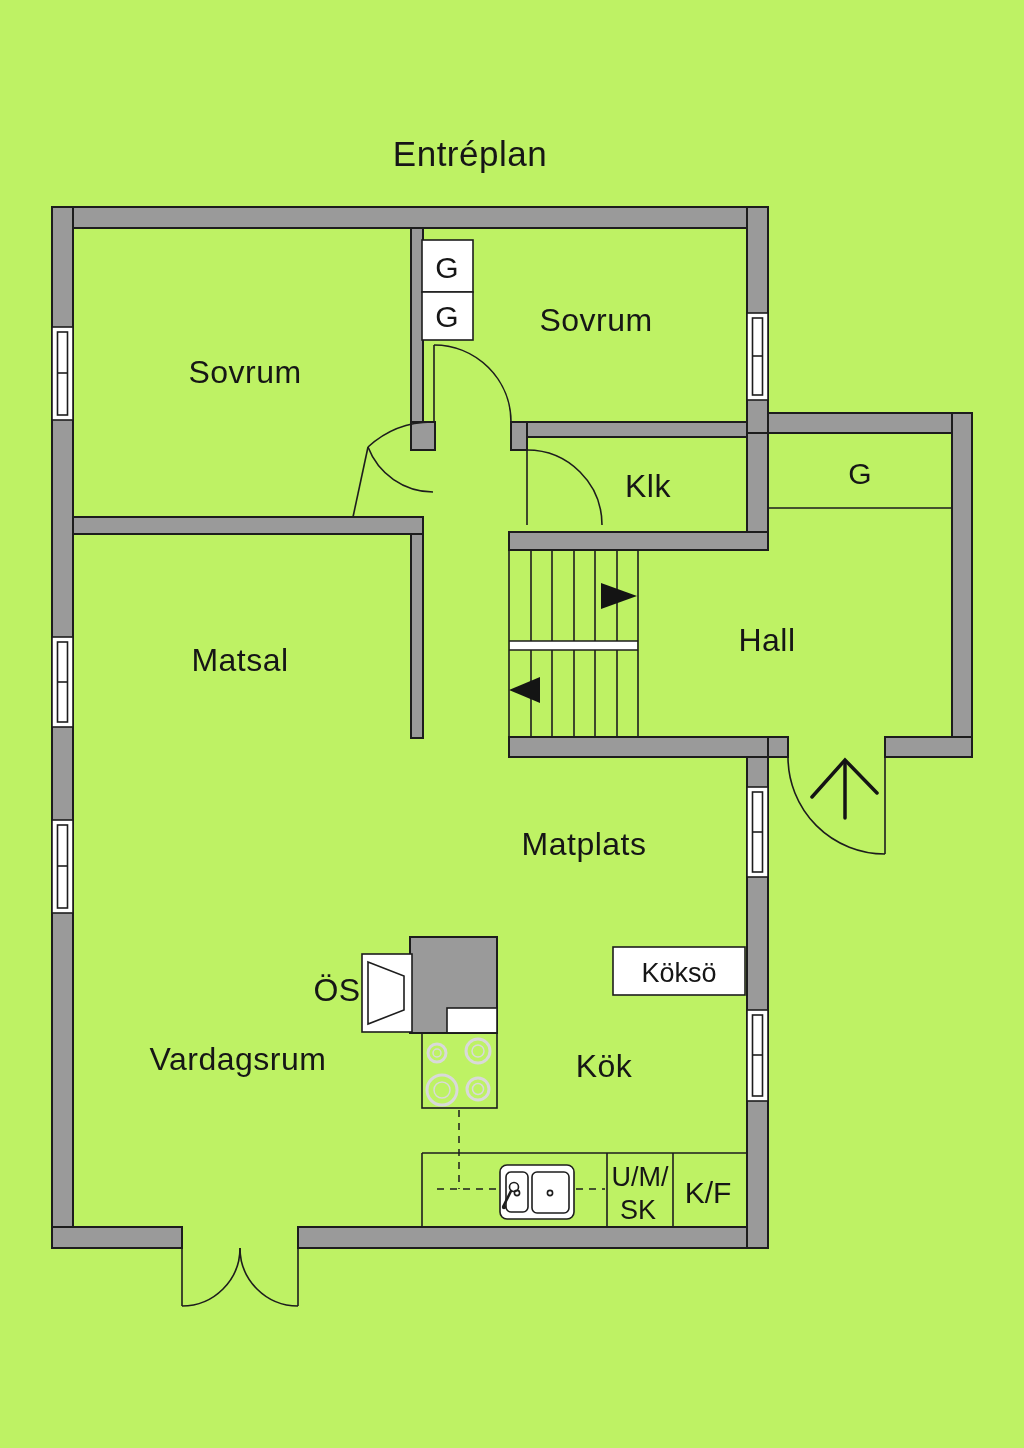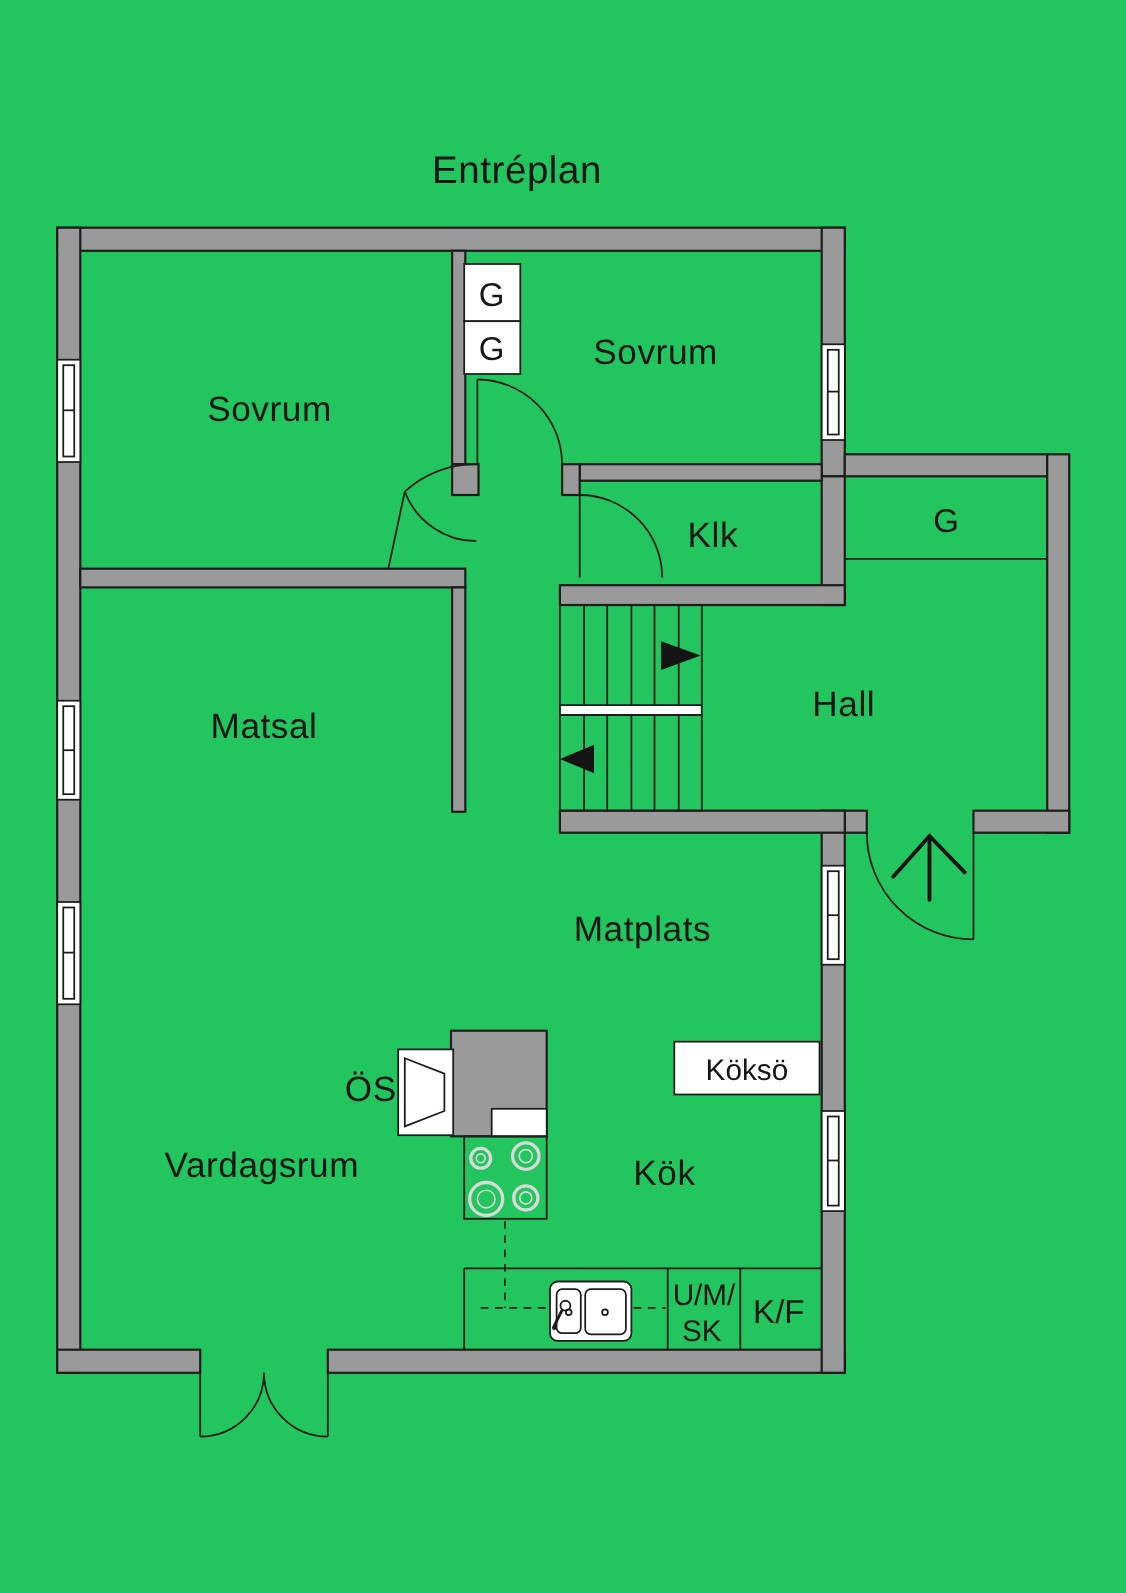--- a/index.html
+++ b/index.html
@@ -1,16 +1,16 @@
 <!DOCTYPE html>
 <html><head>
 <meta charset="utf-8">
 <style>
   html,body{margin:0;padding:0;background:#ffffff;}
-  .page{position:relative;width:1024px;height:1448px;background:#22c55e;margin:0 auto;overflow:hidden;}
+  .page{position:relative;width:1024px;height:1448px;background:#bef264;margin:0 auto;overflow:hidden;}
   svg{display:block;}
   text{font-family:"Liberation Sans", sans-serif; fill:#161616;}
   .title-label{font-size:35px; text-anchor:middle; letter-spacing:.5px;}
   .room-label{font-size:32px; text-anchor:middle; letter-spacing:.5px;}
   .closet-label{font-size:30px; text-anchor:middle;}
   .fixture-label{font-size:27px; text-anchor:middle;}
   .wall{stroke:#1d1d1d; stroke-width:2;}
   .thin{stroke:#1d1d1d; stroke-width:1.6; fill:none;}
   .thin-white{stroke:#1d1d1d; stroke-width:1.6; fill:#ffffff;}
   .door{stroke:#1d1d1d; stroke-width:1.6; fill:none;}

